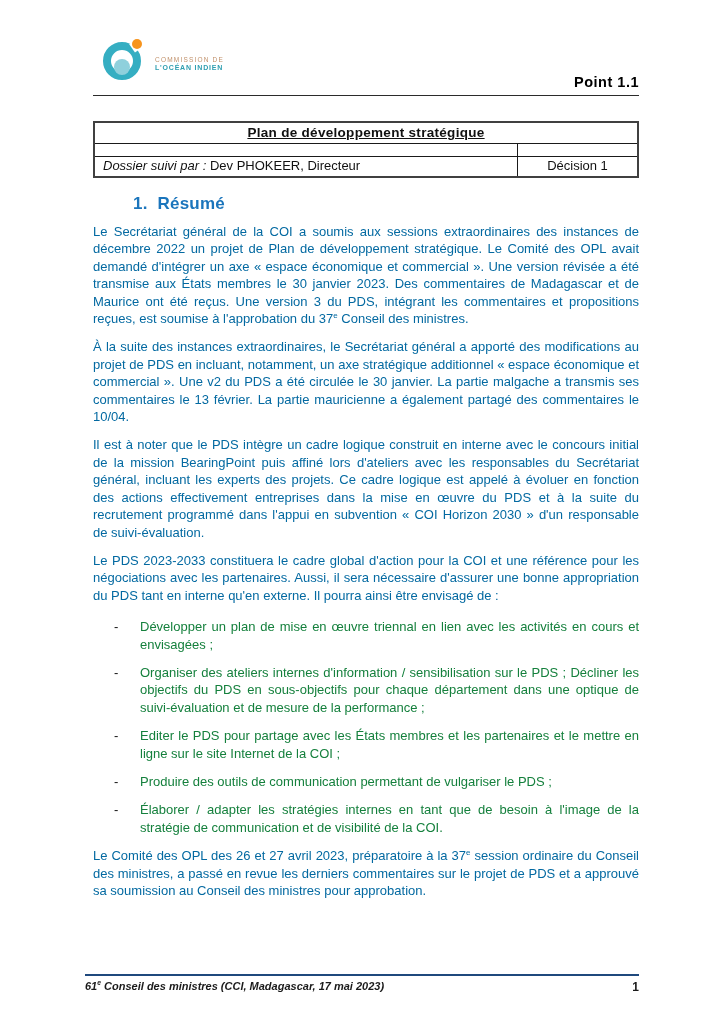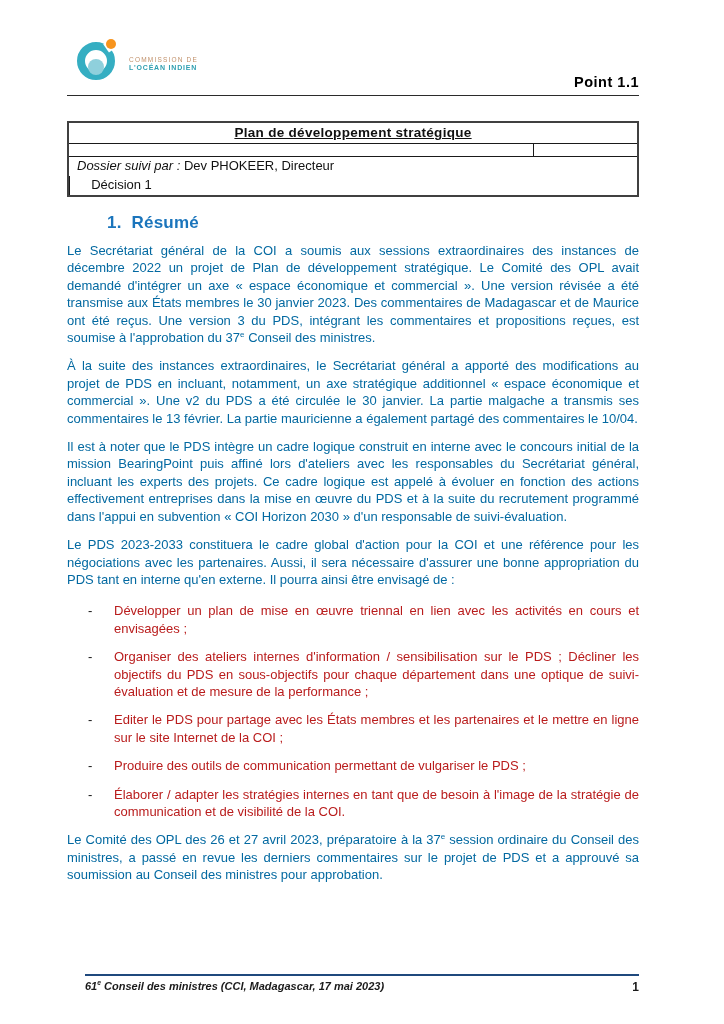--- a/index.html
+++ b/index.html
@@ -8,21 +8,21 @@
 
   .page {
     position: relative;
     width: 724px; height: 1024px;
     margin: 0 auto;
     background: #ffffff;
     color: #111;
     overflow: hidden;
     box-shadow: 0 0 4px rgba(0,0,0,.25);
   }
-  .content { padding: 36px 85px 0 67px; }
+  .content { padding: 36px 85px 0 93px; }
 
   
   .hdr { position: relative; height: 60px; }
   .logo { display: flex; align-items: center; gap: 8px; position: absolute; left: 8px; top: 2px; }
   .logo-mark { position: relative; width: 46px; height: 46px; }
   .logo-ring {
     position: absolute; left: 2px; top: 4px;
     width: 38px; height: 38px; border-radius: 50%;
     border: 8px solid #35aec2;
   }
@@ -51,42 +51,42 @@
     letter-spacing: 0.5px;
   }
   .hdr-rule { position: absolute; left: 0; right: 0; bottom: 0; border-bottom: 1.5px solid #2b2b2b; }
 
   
   .doc-table { margin-top: 25px; border: 2px solid #404040; }
   .doc-table .row { display: flex; }
   .title-row { justify-content: center; padding: 2px 0 3px 0; }
   .doc-title { font-size: 13.5px; font-weight: bold; text-decoration: underline; letter-spacing: 0.3px; }
   .mid-row { border-top: 1px solid #1a1a1a; height: 13px; }
-  .bot-row { border-top: 1px solid #1a1a1a; flex-direction: column; }
+  .bot-row { border-top: 1px solid #1a1a1a; }
   .cell-l { flex: 1; padding: 1px 8px 3px 8px; font-size: 13px; }
-  .cell-r { width: 104px; border-left: 1px solid #1a1a1a; text-align: center; font-size: 13px; padding: 1px 4px 3px 4px; }
+  .cell-r { width: 120px; border-left: 1px solid #1a1a1a; text-align: center; font-size: 13px; padding: 1px 4px 3px 4px; }
   .it { font-style: italic; }
 
   
   .sec-heading {
     color: #1b75bc; font-weight: bold; font-size: 17px;
     margin: 16px 0 9px 40px; letter-spacing: 0.2px;
   }
   .sec-heading .num { margin-right: 10px; }
   p.body {
     font-size: 13px; line-height: 17.4px;
     text-align: justify; margin-bottom: 11px;
     color: #0369a1;
   }
   sup.sup { font-size: 0.62em; vertical-align: super; line-height: 0; }
 
   .bullets { margin: 14px 0 2px 0; }
   .bullet { display: flex; margin-bottom: 11px; }
   .bullet .dash { width: 26px; margin-left: 21px; flex: none; font-size: 13px; line-height: 17.4px; }
-  .bullet .btext { flex: 1; font-size: 13px; line-height: 17.4px; text-align: justify; color: #b91c1c; }
+  .bullet .btext { flex: 1; font-size: 13px; line-height: 17.4px; text-align: justify; color: #15803d; }
 
   
   .footer {
     position: absolute; left: 85px; right: 85px; bottom: 30px;
     border-top: 2px solid #1f497d;
     padding-top: 4px;
     display: flex; justify-content: space-between; align-items: flex-start;
   }
   .footer-text { font-size: 11px; font-weight: bold; font-style: italic; color: #1a1a1a; }
   .footer-page { font-size: 12px; font-weight: bold; color: #1a1a1a; }

